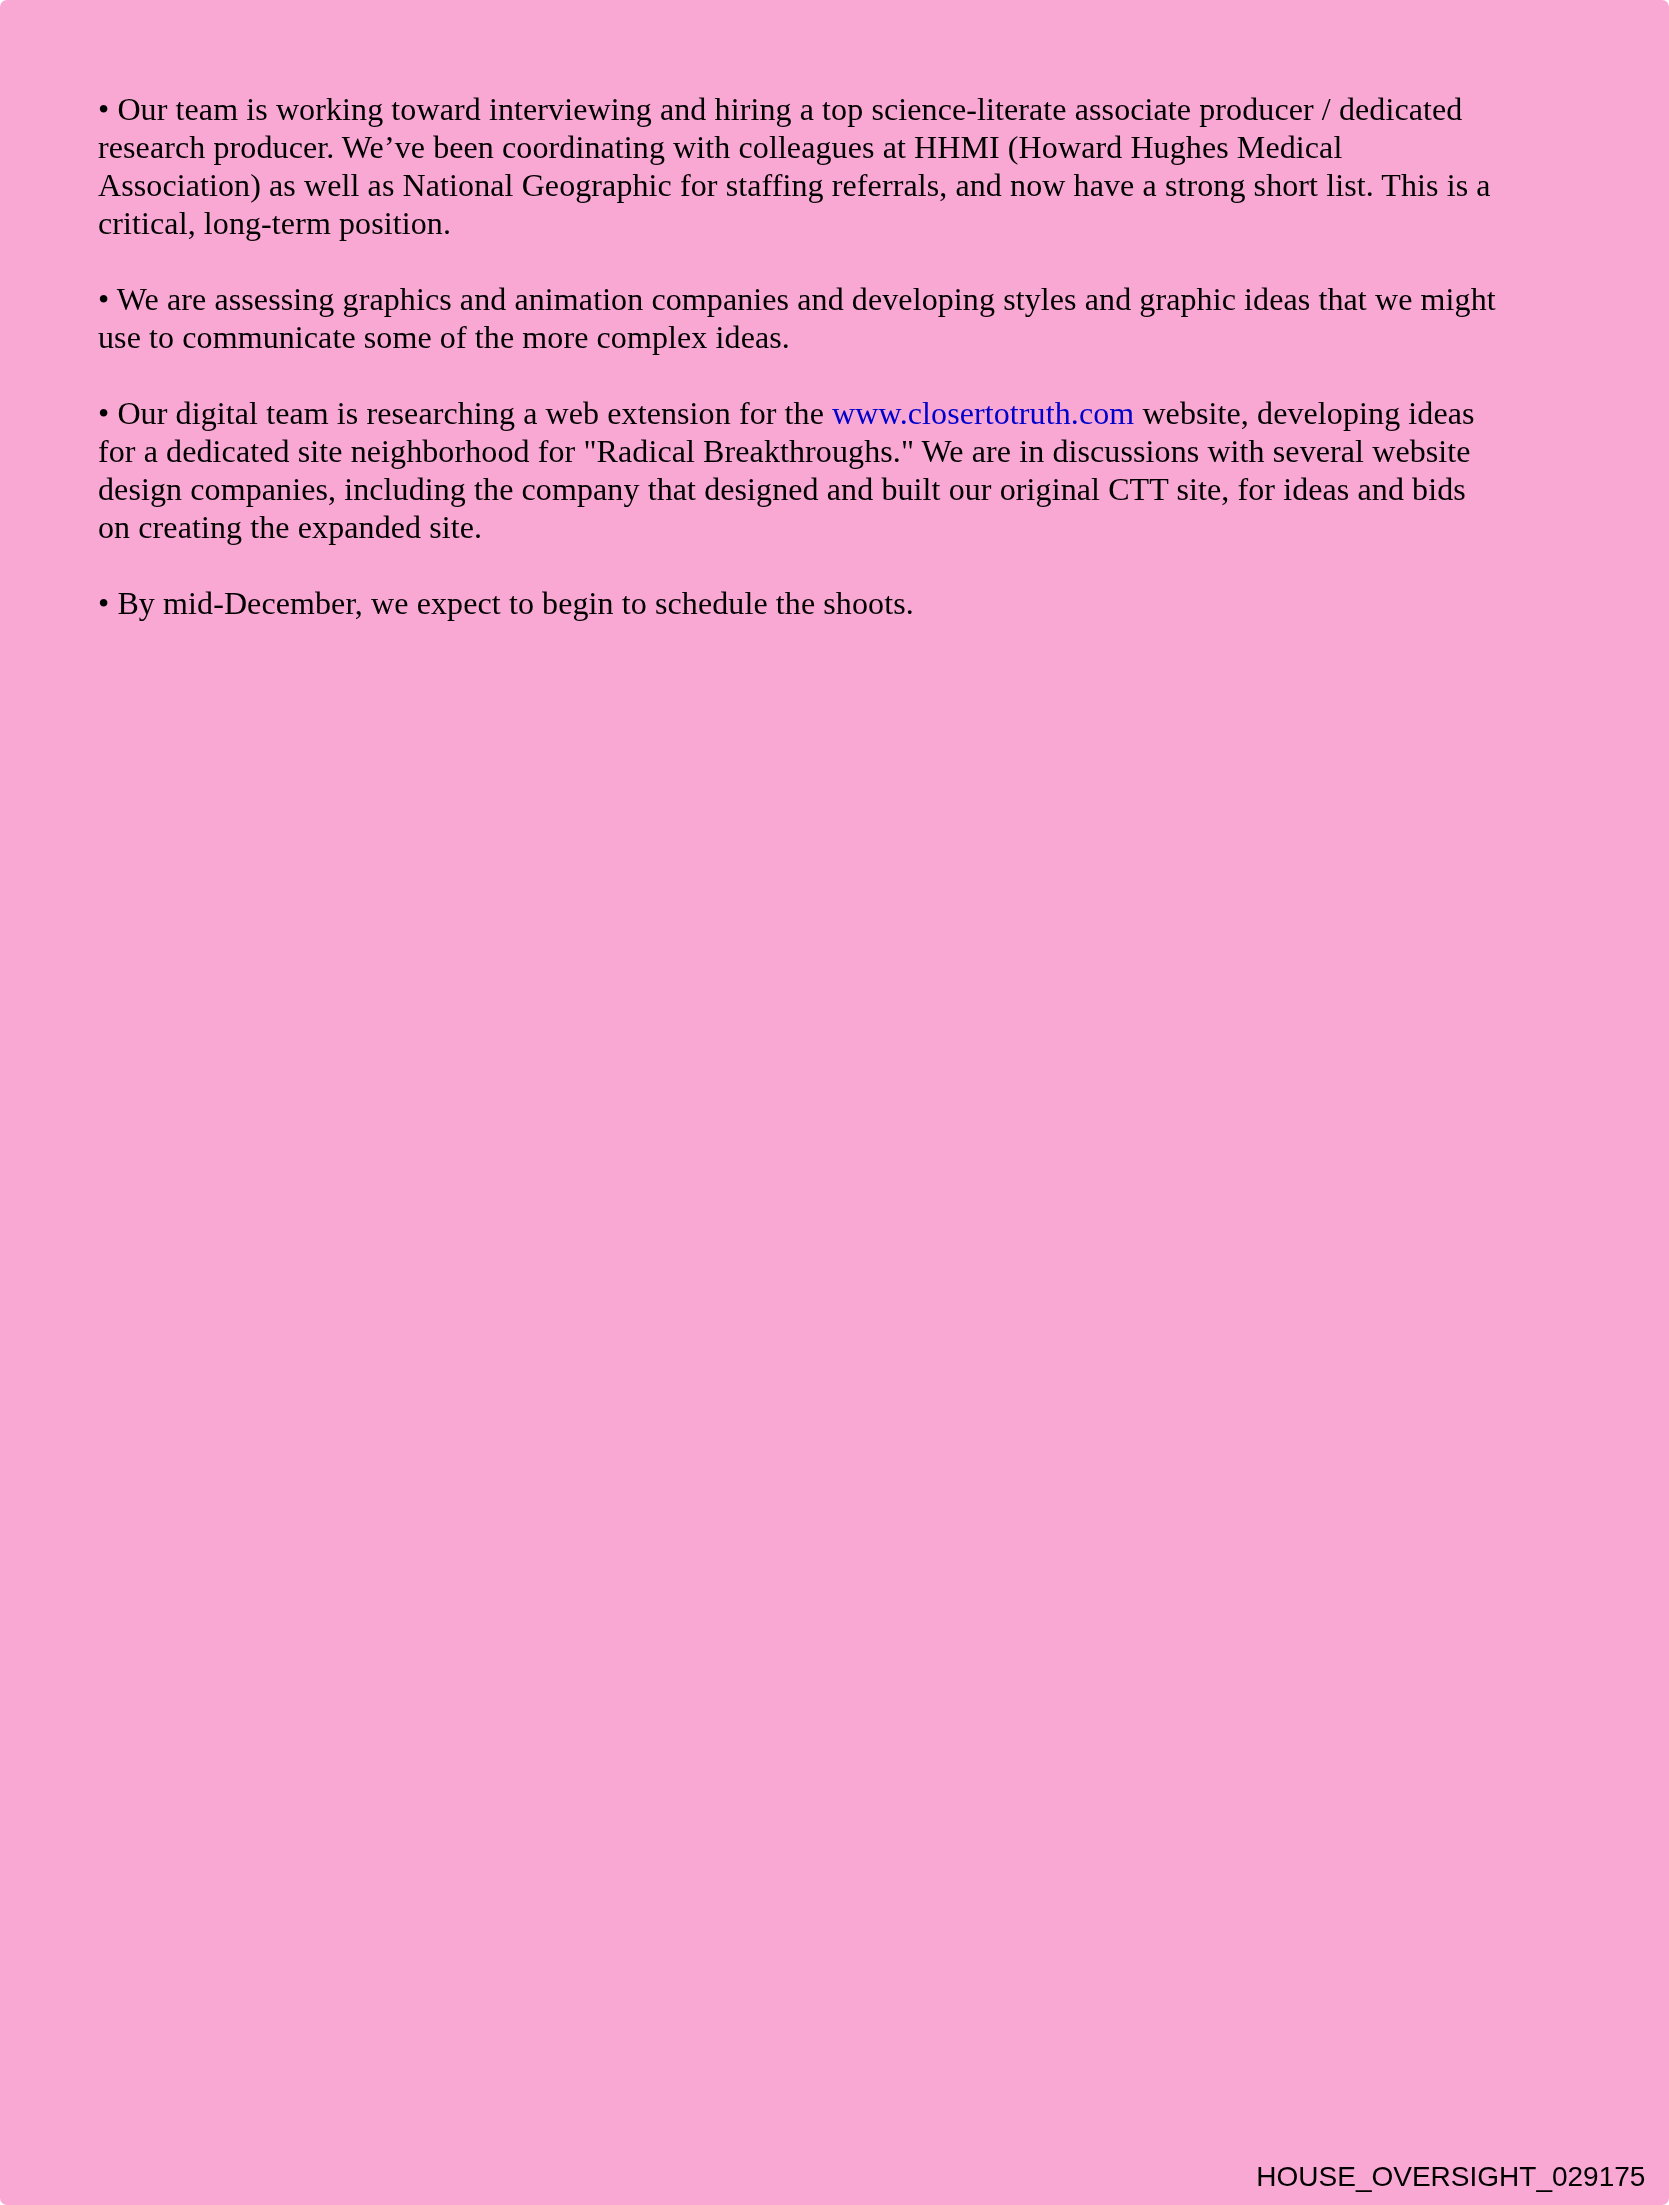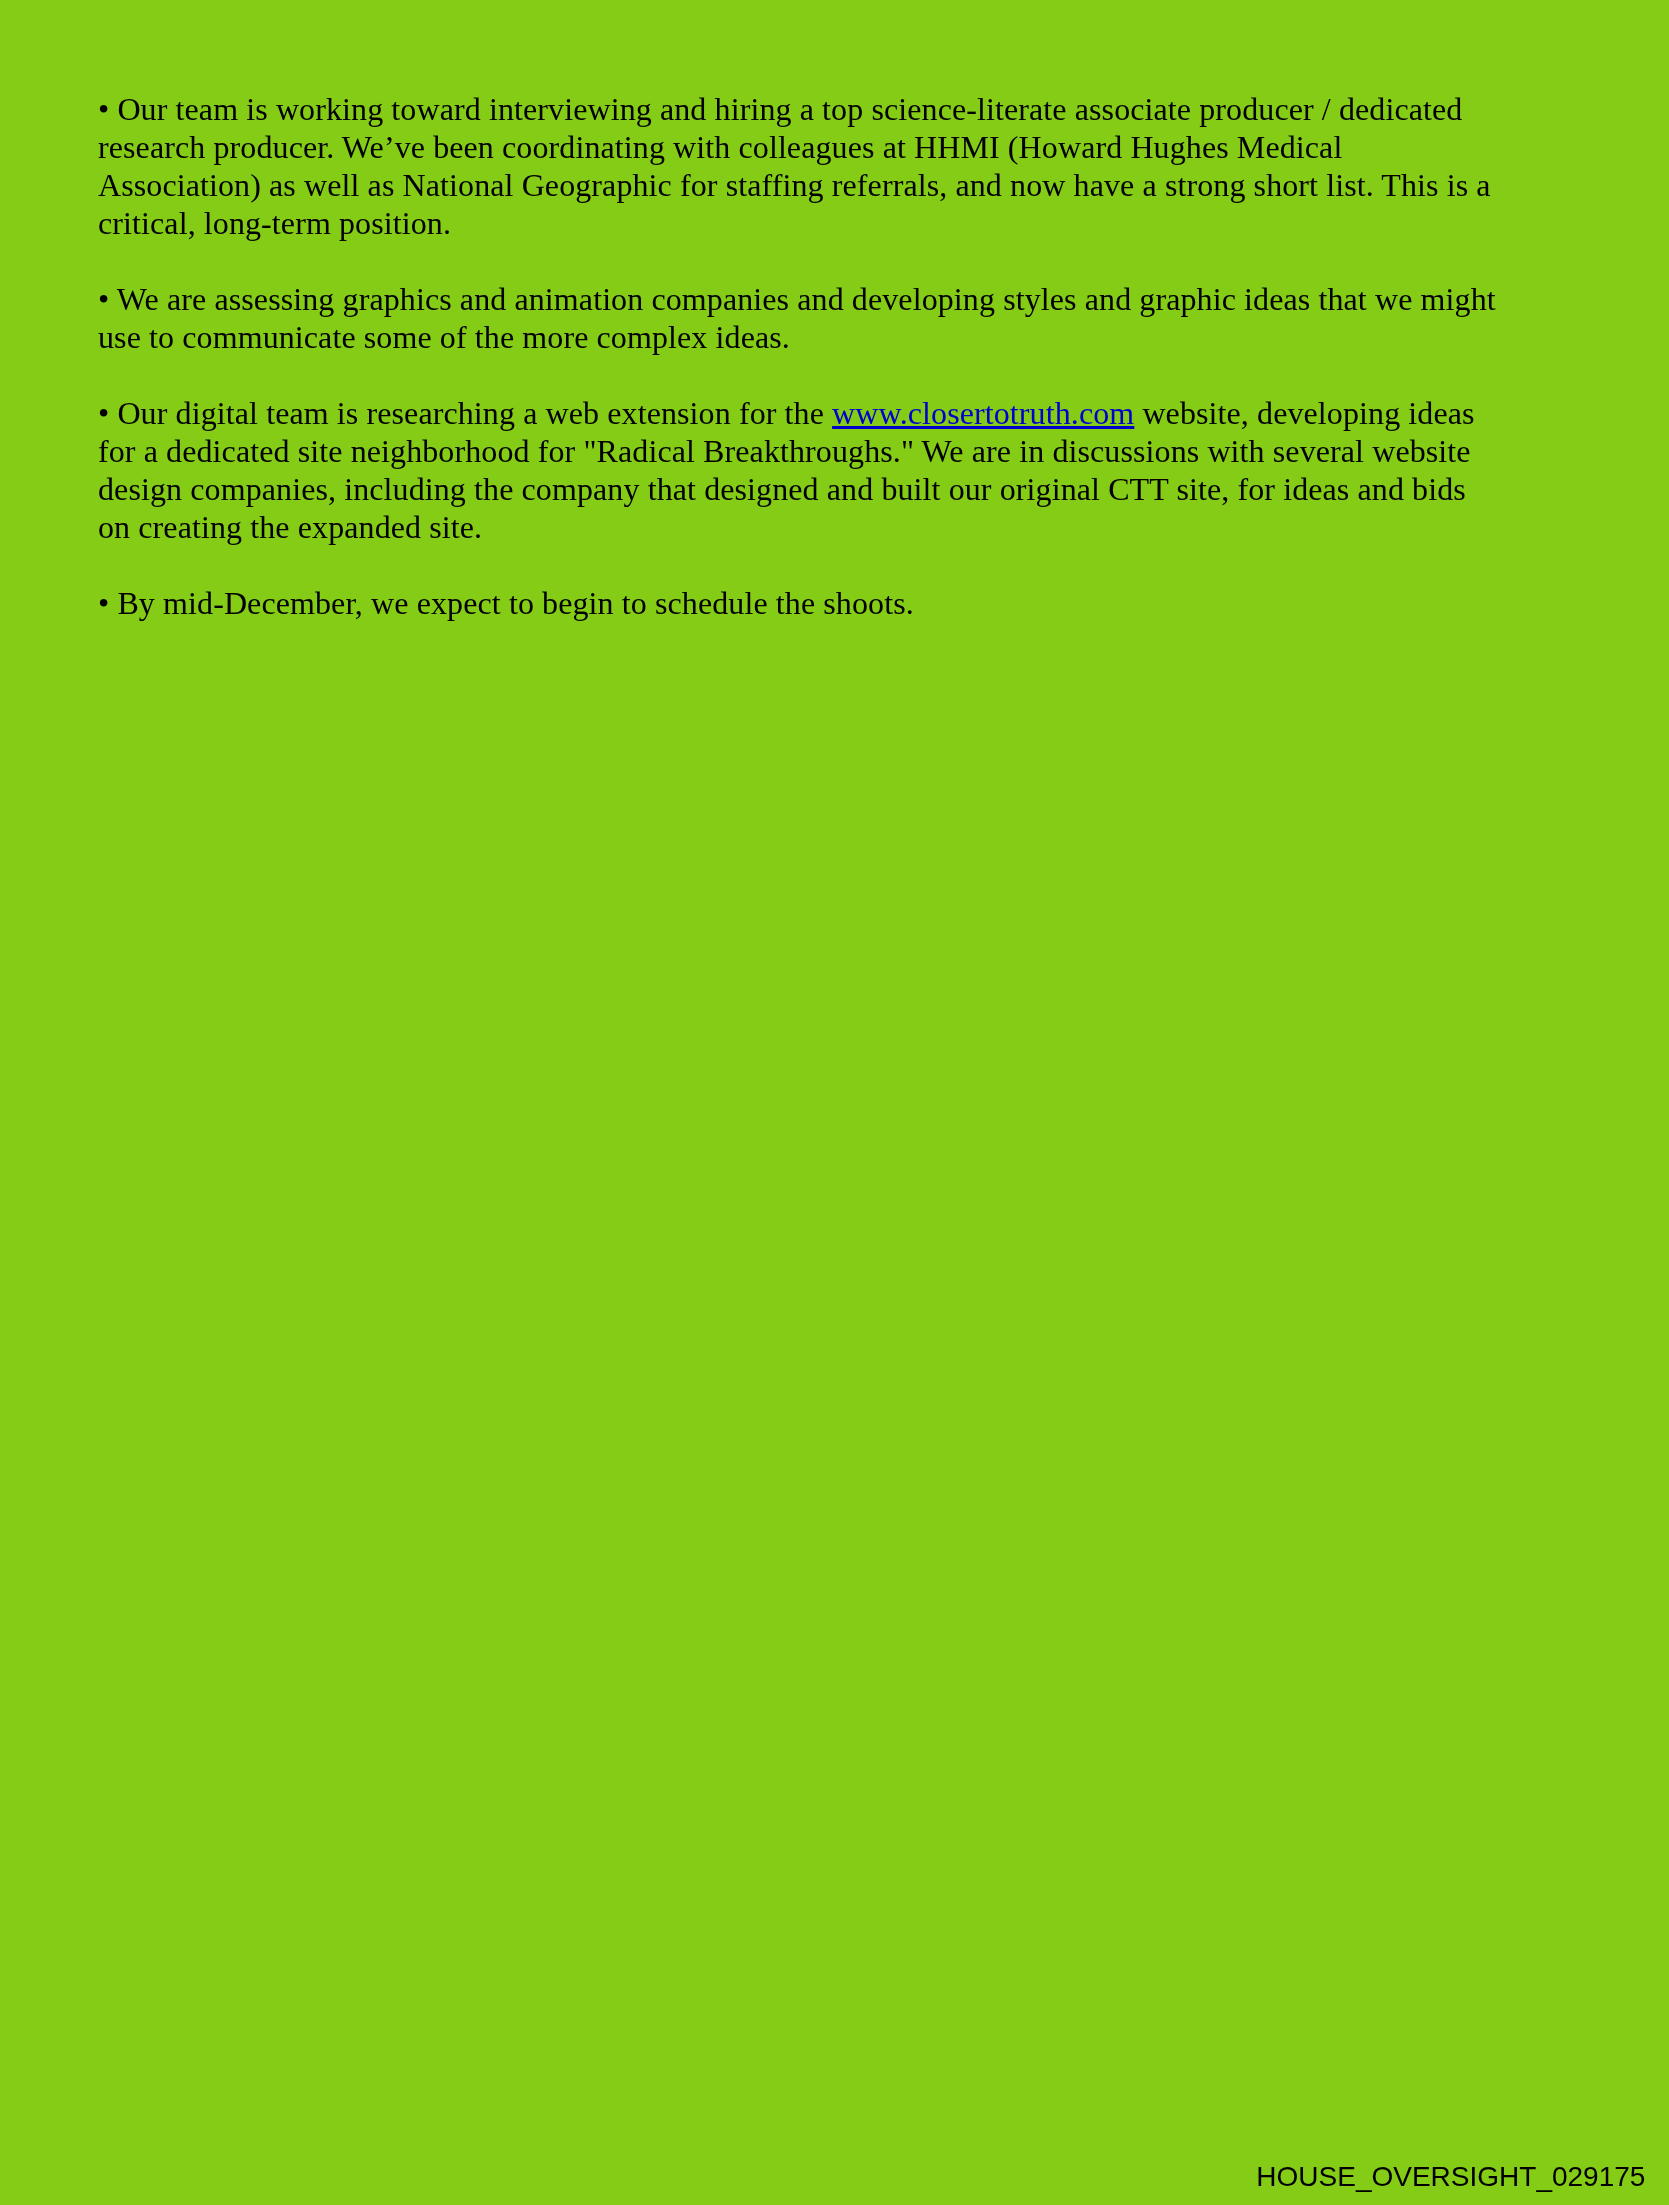--- a/index.html
+++ b/index.html
@@ -6,42 +6,42 @@
   html, body {
     width: 1669px;
     height: 2205px;
     background: #ffffff;
     position: relative;
     font-family: "Liberation Serif", "DejaVu Serif", serif;
   }
   .page {
     position: absolute;
     inset: 0;
-    background: #84cc16;
+    background: #f9a8d4;
     overflow: hidden;
+    border-radius: 7px;
   }
   .content {
     position: absolute;
     top: 90px;
     left: 98px;
     width: 1407px;
     font-size: 32px;
     line-height: 38px;
     color: #000000;
     letter-spacing: 0.1px;
   }
   .content p {
     margin: 0 0 38px 0;
   }
   .bullet-marker {
     display: inline;
   }
   a.doc-link {
     color: #0000cc;
-    text-decoration: underline;
     cursor: pointer;
   }
   .bates {
     position: absolute;
     right: 23.6px;
     bottom: 9.2px;
     font-family: "Liberation Sans", "DejaVu Sans", sans-serif;
     font-size: 28px;
     line-height: 39px;
     color: #000000;

